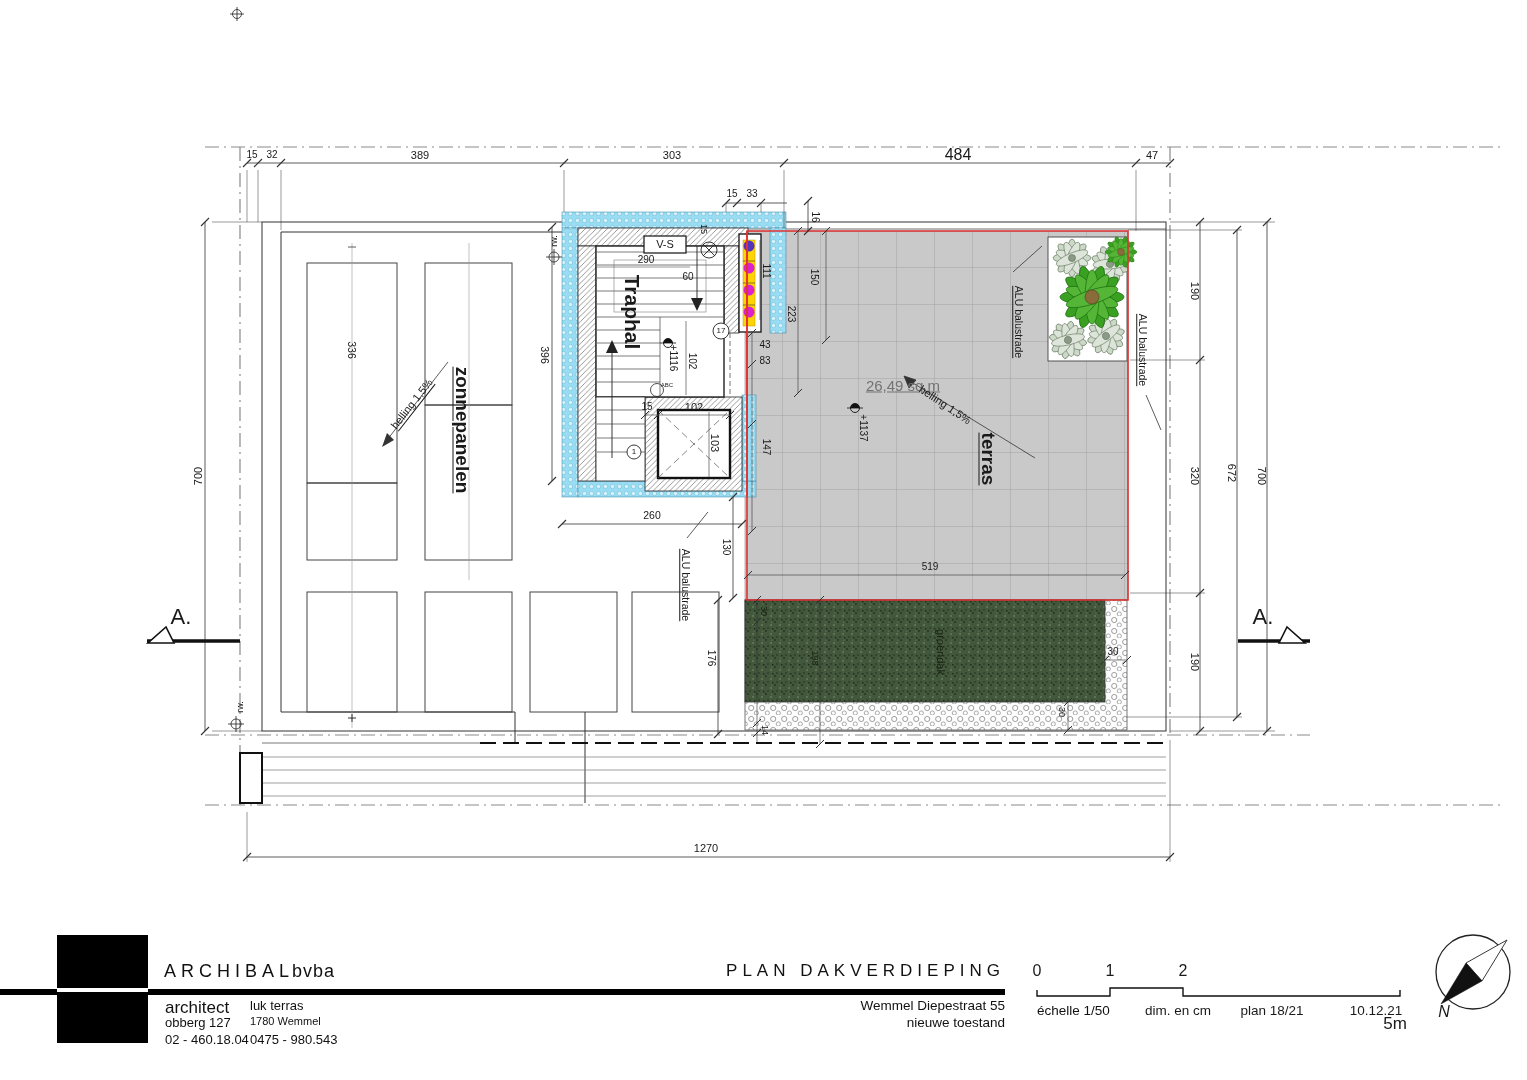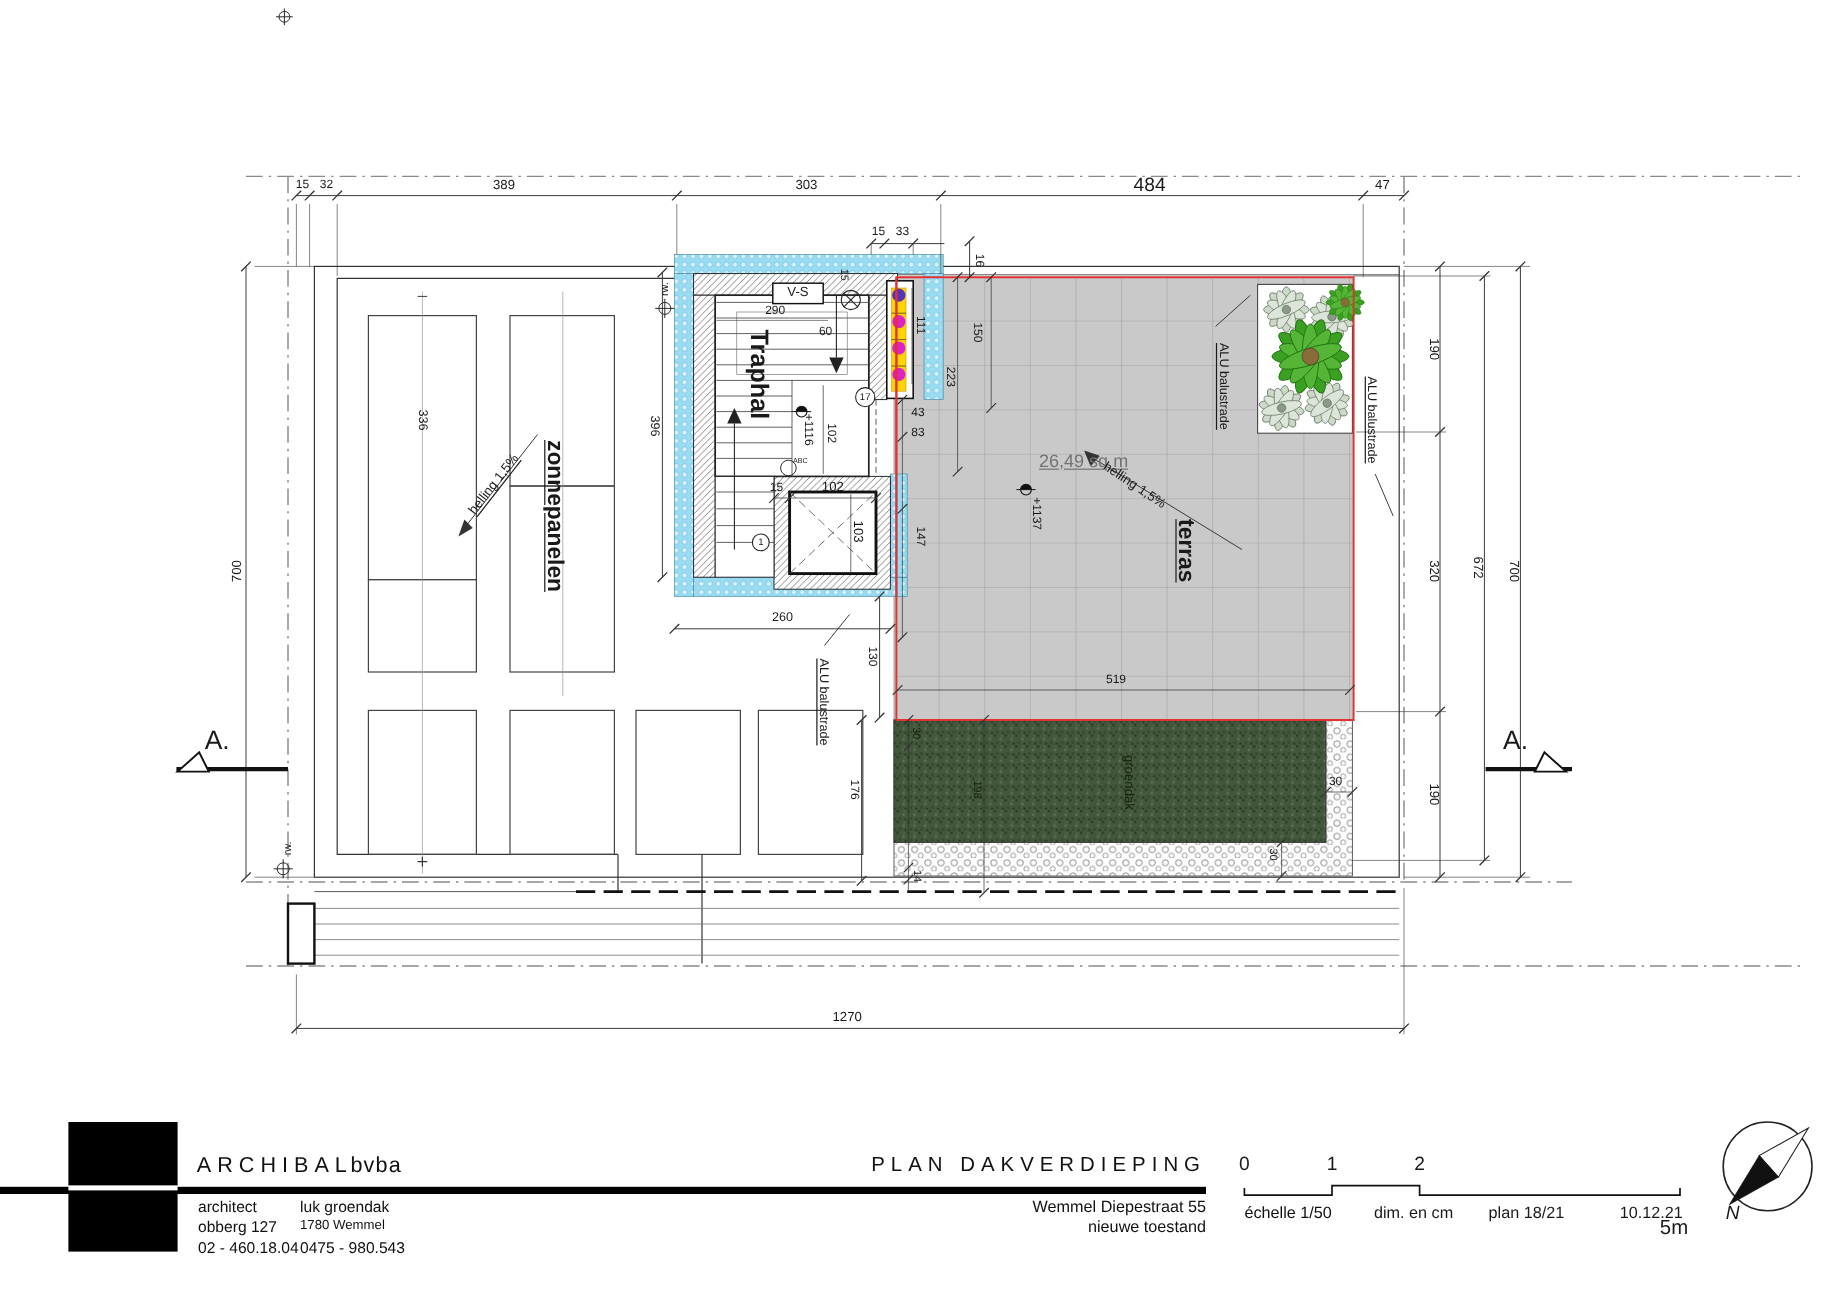--- a/index.html
+++ b/index.html
@@ -426,22 +426,22 @@
 <span class="lbl rm90" style="left:554px;top:241px;font-size:9px">rw.</span>
 <span class="lbl rm90" style="left:240px;top:707px;font-size:9px">rw.</span>
 <span class="lbl" style="left:181px;top:617px;font-size:22px">A.</span>
 <span class="lbl" style="left:1263px;top:617px;font-size:22px">A.</span>
 <span class="lbl" style="left:667px;top:385px;font-size:6px">ABC</span>
 <span class="lbl" style="left:634px;top:452px;font-size:8px">1</span>
 <span class="lbl" style="left:721px;top:331px;font-size:8px">17</span>
 
 <span class="rlbl" style="left:164px;top:962px;font-size:18px;letter-spacing:5px;text-align:left">ARCHIBAL</span>
 <span class="rlbl" style="left:292px;top:962px;font-size:18px;letter-spacing:1px;text-align:left">bvba</span>
-<span class="rlbl" style="left:165px;top:999px;font-size:13px;text-align:right">architect</span>
-<span class="rlbl" style="left:250px;top:999px;font-size:13px;text-align:left">luk groendak</span>
+<span class="rlbl" style="left:165px;top:999px;font-size:17px;text-align:right">architect</span>
+<span class="rlbl" style="left:250px;top:999px;font-size:13px;text-align:left">luk terras</span>
 <span class="rlbl" style="left:165px;top:1016px;font-size:13px;text-align:right">obberg 127</span>
 <span class="rlbl" style="left:250px;top:1016px;font-size:11px;text-align:center">1780 Wemmel</span>
 <span class="rlbl" style="left:165px;top:1033px;font-size:13px;text-align:left">02 - 460.18.04</span>
 <span class="rlbl" style="left:250px;top:1033px;font-size:13px;text-align:left">0475 - 980.543</span>
 <span class="rlbl ls" style="right:522px;top:962px;font-size:17px">PLAN DAKVERDIEPING</span>
 <span class="rlbl" style="right:522px;top:999px;font-size:13.5px">Wemmel Diepestraat 55</span>
 <span class="rlbl" style="right:522px;top:1016px;font-size:13.5px">nieuwe toestand</span>
 <span class="lbl" style="left:1037px;top:971px;font-size:16px">0</span>
 <span class="lbl" style="left:1110px;top:971px;font-size:16px">1</span>
 <span class="lbl" style="left:1183px;top:971px;font-size:16px">2</span>

